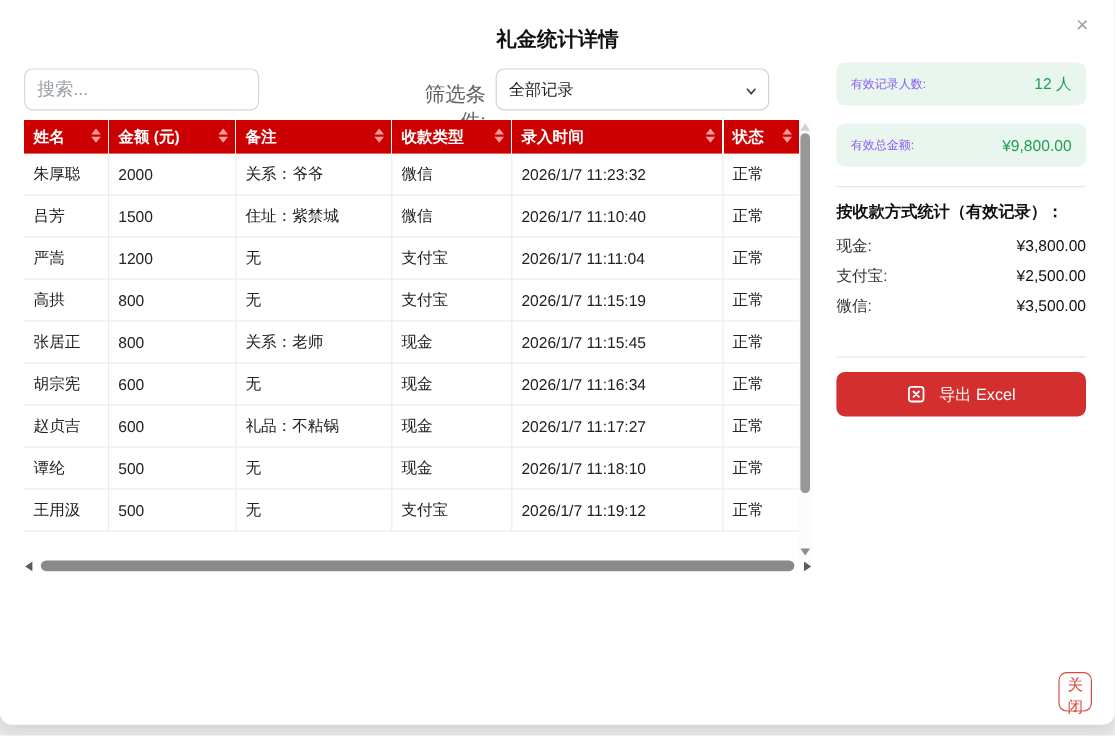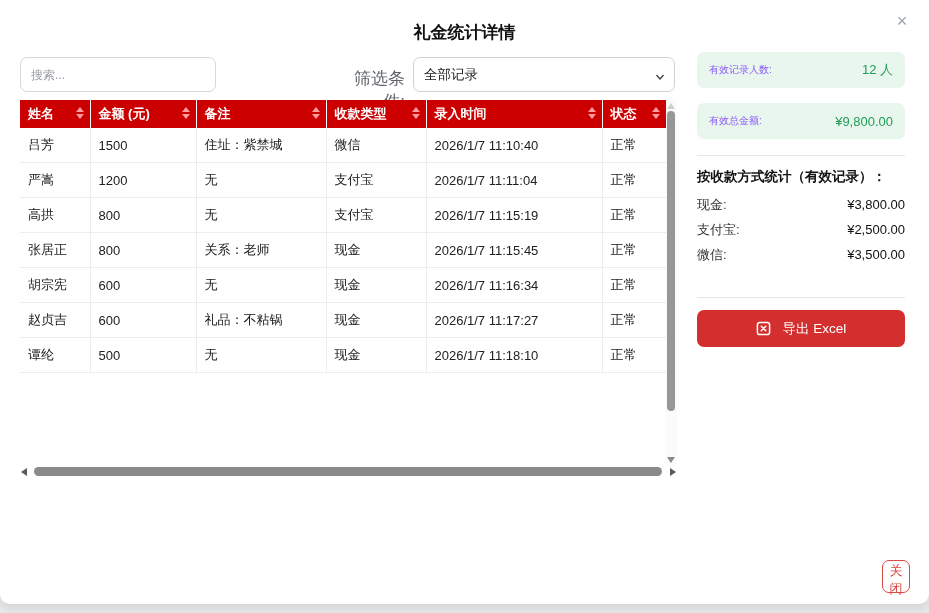--- a/index.html
+++ b/index.html
@@ -20,29 +20,29 @@
   }
   .close-x{
     position:absolute;top:10px;right:16px;width:22px;height:22px;
     background:none;border:none;font-size:18px;line-height:22px;
     color:#9aa3ad;cursor:pointer;padding:0;text-align:center;
   }
   
   .search{
     position:absolute;left:20px;top:57px;width:174px;height:33px;
     border:1px solid #d5d7da;border-radius:7px;padding:0 10px;
-    font-size:12px;color:#ef4444;outline:none;
+    font-size:15px;color:#ef4444;outline:none;
     font-family:"Liberation Sans","DejaVu Sans",sans-serif;
   }
   .search::placeholder{color:#9aa0a6;}
   .filter-label{
     position:absolute;left:343px;top:67px;width:62px;text-align:right;
     font-size:17px;color:#5f6368;
   }
-  .select-wrap{position:absolute;left:413px;top:57px;width:262px;height:35px;}
+  .select-wrap{position:absolute;left:413px;top:57px;width:228px;height:35px;}
   .select-wrap select{
     width:100%;height:100%;border:1px solid #d0d2d5;border-radius:7px;
     background:#fff;font-size:13.5px;color:#222;padding:0 26px 0 10px;
     appearance:none;-webkit-appearance:none;outline:none;
     font-family:"Liberation Sans","DejaVu Sans",sans-serif;
   }
   .chev{position:absolute;right:9px;top:12px;pointer-events:none;}
   
   table.grid{
     position:absolute;left:20px;top:100px;width:646px;
@@ -158,20 +158,28 @@
               <i class="dn"></i>
             </span></th>
         <th><span>状态</span><span class="sort">
               <i class="up"></i>
               <i class="dn"></i>
             </span></th>
       </tr>
     </thead>
     <tbody>
       <tr>
+        <td>朱厚聪</td>
+        <td>2000</td>
+        <td>关系：爷爷</td>
+        <td>微信</td>
+        <td>2026/1/7 11:23:32</td>
+        <td>正常</td>
+      </tr>
+      <tr>
         <td>吕芳</td>
         <td>1500</td>
         <td>住址：紫禁城</td>
         <td>微信</td>
         <td>2026/1/7 11:10:40</td>
         <td>正常</td>
       </tr>
       <tr>
         <td>严嵩</td>
         <td>1200</td>
@@ -211,20 +219,28 @@
         <td>现金</td>
         <td>2026/1/7 11:17:27</td>
         <td>正常</td>
       </tr>
       <tr>
         <td>谭纶</td>
         <td>500</td>
         <td>无</td>
         <td>现金</td>
         <td>2026/1/7 11:18:10</td>
+        <td>正常</td>
+      </tr>
+      <tr>
+        <td>王用汲</td>
+        <td>500</td>
+        <td>无</td>
+        <td>支付宝</td>
+        <td>2026/1/7 11:19:12</td>
         <td>正常</td>
       </tr>
     </tbody>
   </table>
 
   <div class="vscroll">
     <span class="varrow-up"></span>
     <span class="vthumb"></span>
     <span class="varrow-dn"></span>
   </div>

